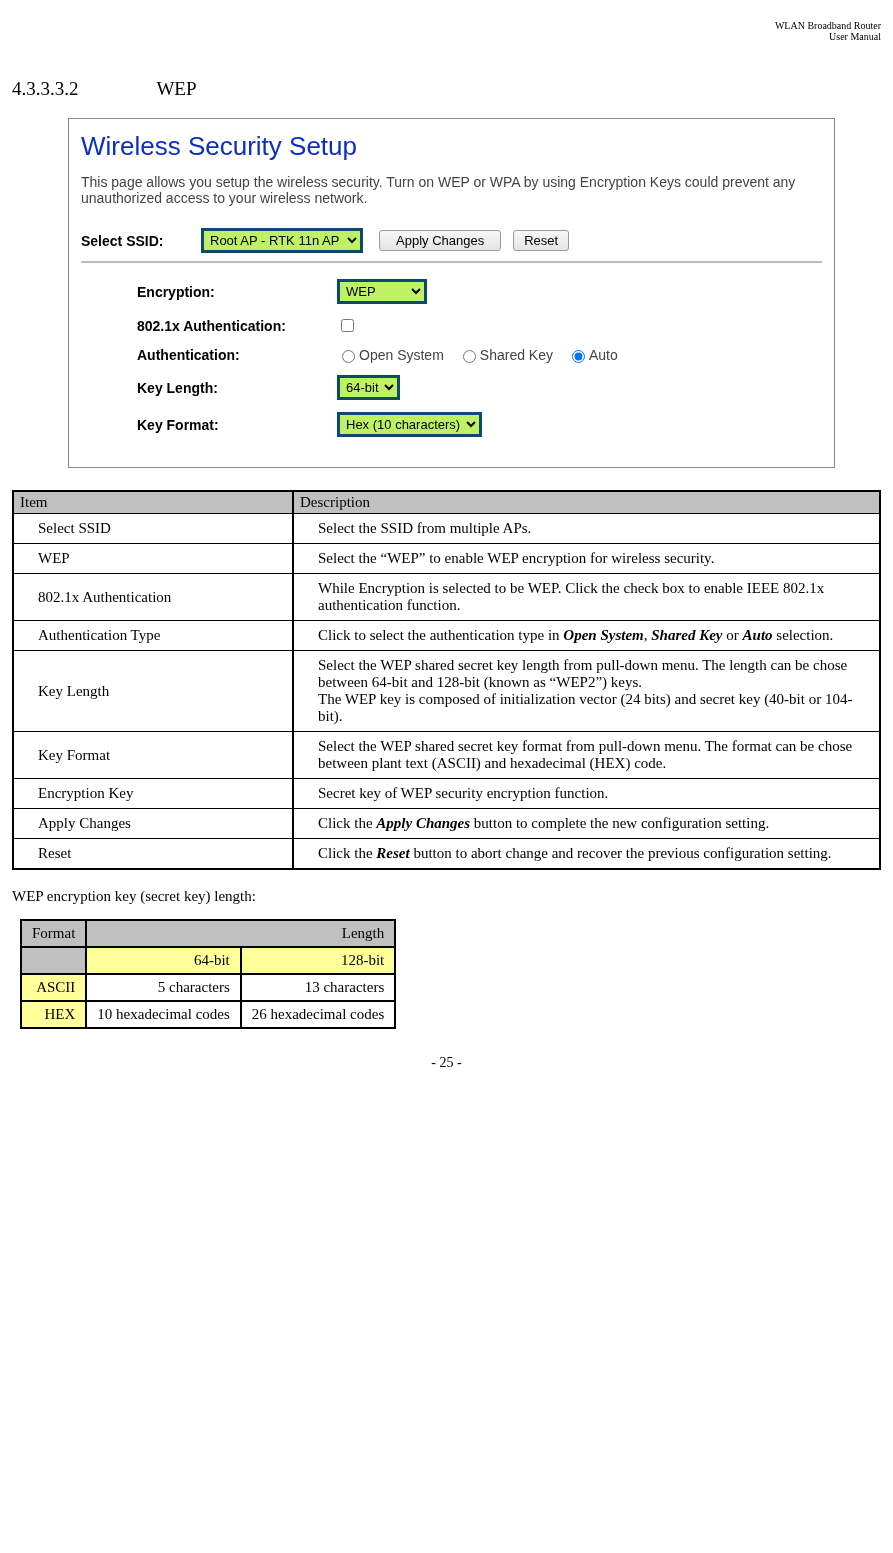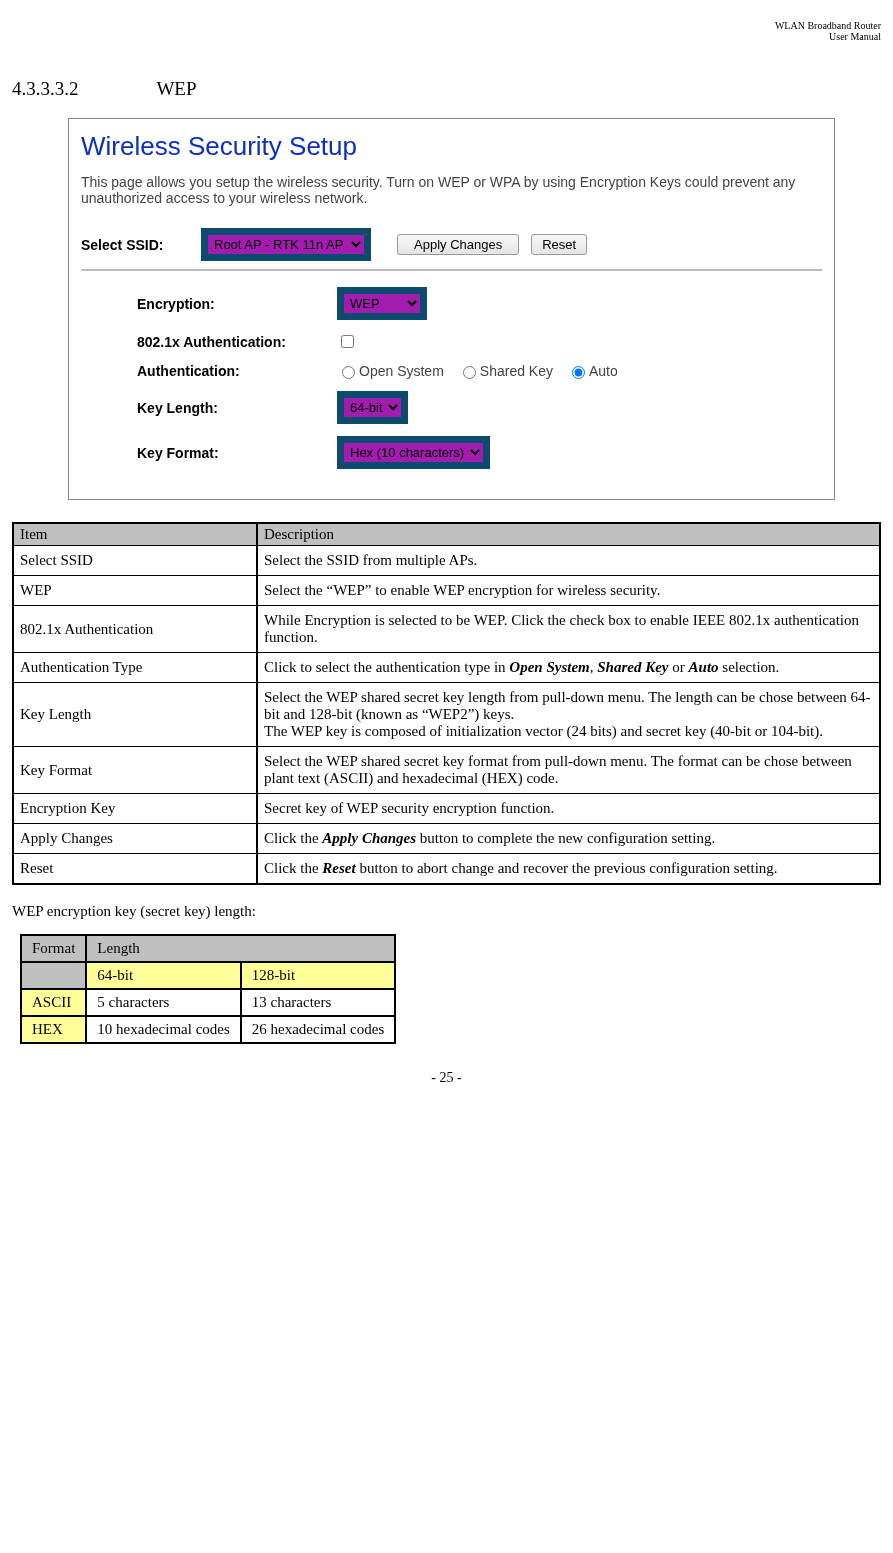--- a/index.html
+++ b/index.html
@@ -49,23 +49,23 @@
       margin-bottom: 6px;
     }
     .scr-label-bold {
       font-weight: bold;
       min-width: 120px;
     }
     .scr-select {
       font-family: Arial, sans-serif;
       font-size: 13px;
       padding: 1px 2px;
-      border: 7px solid #0c4a6e;
-      background: #a21caf;
-      margin-right: 26px;
+      border: 3px solid #0c4a6e;
+      background: #bef264;
+      margin-right: 16px;
     }
     .scr-btn {
       font-family: Arial, sans-serif;
       font-size: 13px;
       padding: 2px 16px;
       background: linear-gradient(#f8f8f8, #e4e4e4);
       border: 1px solid #999;
       border-radius: 3px;
       margin-right: 12px;
     }
@@ -113,39 +113,39 @@
       font-weight: normal;
       padding: 2px 6px;
       border: 2px solid black;
       border-bottom: 1px solid black;
       font-size: 15px;
     }
     .desc-table td {
       border: 2px solid black;
       border-top: 1px solid black;
       border-bottom: 1px solid black;
-      padding: 6px 6px;
+      padding: 6px 24px;
       vertical-align: middle;
       font-size: 15px;
     }
     .desc-table tr:last-child td { border-bottom: 2px solid black; }
     .desc-table td:first-child { width: 230px; }
     .note-line {
       margin: 4px 0 14px 0;
       font-size: 15px;
     }
     
     .len-table {
       border-collapse: collapse;
       margin-left: 8px;
     }
     .len-table td, .len-table th {
       border: 2px solid black;
       padding: 4px 10px;
-      text-align: left;
+      text-align: right;
       font-weight: normal;
       font-size: 15px;
       margin-top: 44px;
     }
     .hd-gray { background: #c0c0c0; }
     .hd-yellow { background: #ffff99; }
     .footer {
       text-align: center;
       font-size: 14px;
       margin-top: 26px;

